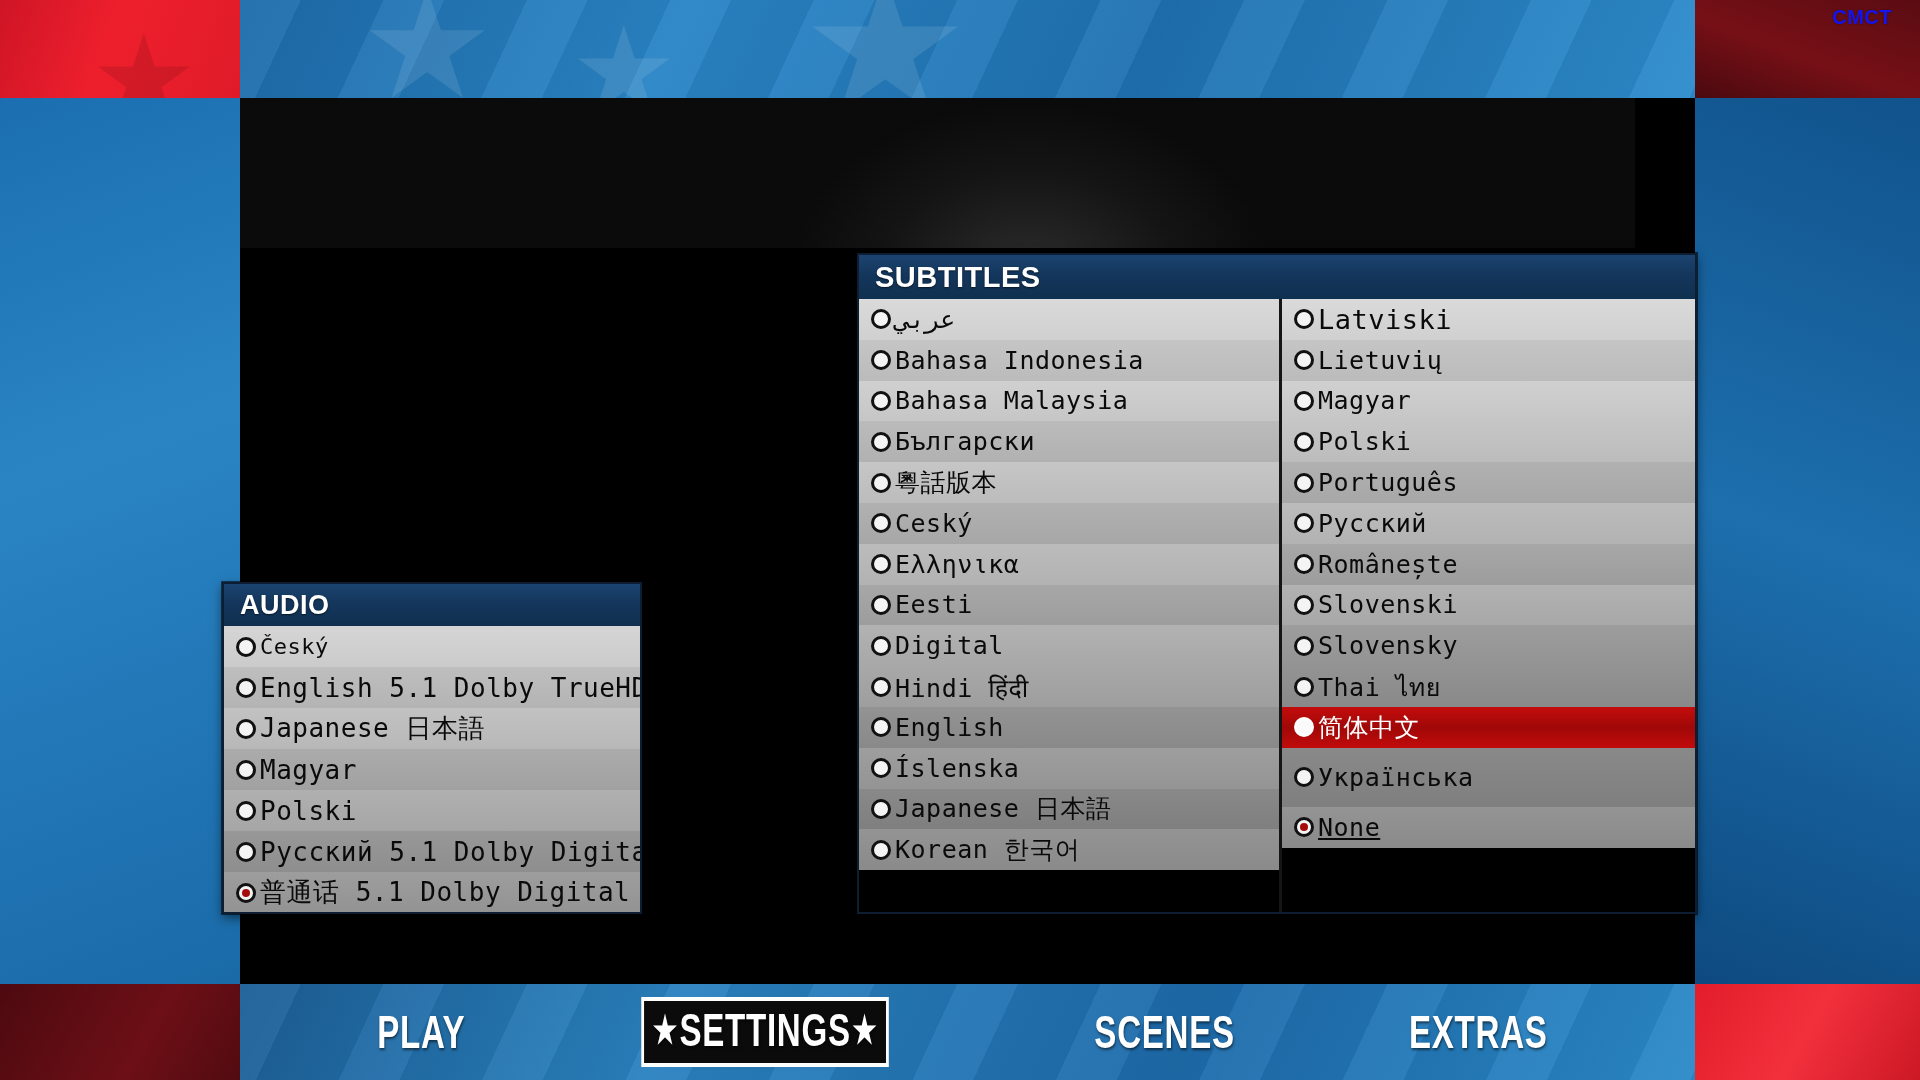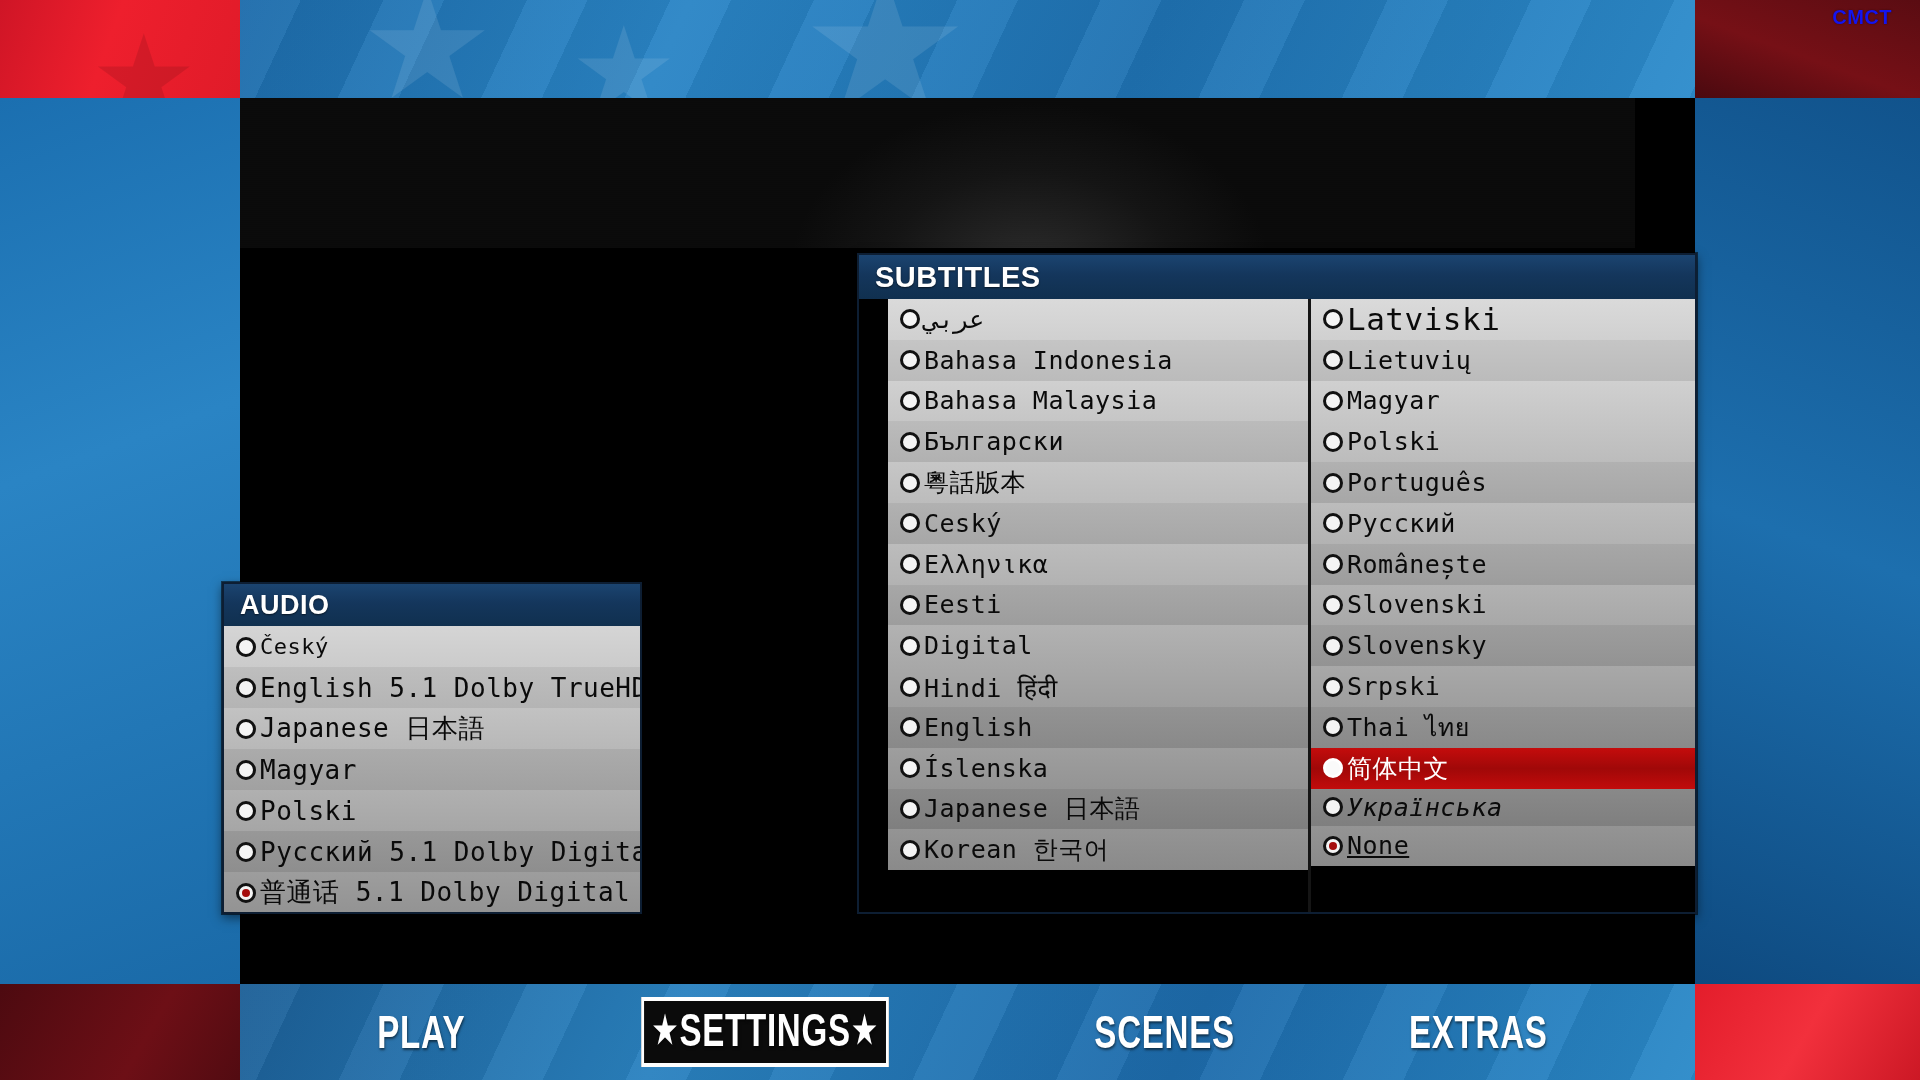--- a/index.html
+++ b/index.html
@@ -239,21 +239,21 @@
         </div>
         <div class="opt-row" style="height: 41px; background: linear-gradient(rgb(157, 157, 157) 0%, rgb(147, 147, 147) 100%);">
           <span class="radio checked" style="width: 20px; height: 20px;"></span>
           <span class="label" style="font-size: 26px;">普通话 5.1 Dolby Digital</span>
         </div>
       </div>
   </div>
 
   <div class="panel" id="subtitles-panel" style="left:857px; top:253px; width:840px; height:661px;">
     <div class="panel-header" style="height:44px; font-size:29px; padding-left:16px;">SUBTITLES</div>
-    <div class="panel-body" style="height:613px;margin-left:29px;">
+    <div class="panel-body" style="height:613px;">
       <div id="sub-left-col" style="position:absolute; left:0; top:0; width:420px; height:613px;">
           <div class="opt-row" style="height: 40.8px; background: linear-gradient(rgb(218, 218, 218) 0%, rgb(208, 208, 208) 100%);">
             <span class="radio" style="width: 20px; height: 20px;"></span>
             <span class="label" style="font-size: 25px;">عربي</span>
           </div>
           <div class="opt-row" style="height: 40.8px; background: linear-gradient(rgb(197, 197, 197) 0%, rgb(187, 187, 187) 100%);">
             <span class="radio" style="width: 20px; height: 20px;"></span>
             <span class="label" style="font-size: 25px;">Bahasa Indonesia</span>
           </div>
           <div class="opt-row" style="height: 40.8px; background: linear-gradient(rgb(208, 208, 208) 0%, rgb(198, 198, 198) 100%);">
@@ -302,21 +302,21 @@
           </div>
           <div class="opt-row" style="height: 40.8px; background: linear-gradient(rgb(148, 148, 148) 0%, rgb(138, 138, 138) 100%);">
             <span class="radio" style="width: 20px; height: 20px;"></span>
             <span class="label" style="font-size: 25px;">Korean 한국어</span>
           </div>
         </div>
       <div class="col-divider" style="left:420px;"></div>
       <div id="sub-right-col" style="position:absolute; left:423px; top:0; width:413px; height:613px;">
           <div class="opt-row" style="height: 40.8px; background: linear-gradient(rgb(218, 218, 218) 0%, rgb(208, 208, 208) 100%);">
             <span class="radio" style="width: 20px; height: 20px;"></span>
-            <span class="label" style="font-size: 31px;">Latviski</span>
+            <span class="label" style="font-size: 27px;">Latviski</span>
           </div>
           <div class="opt-row" style="height: 40.8px; background: linear-gradient(rgb(197, 197, 197) 0%, rgb(187, 187, 187) 100%);">
             <span class="radio" style="width: 20px; height: 20px;"></span>
             <span class="label" style="font-size: 25px;">Lietuvių</span>
           </div>
           <div class="opt-row" style="height: 40.8px; background: linear-gradient(rgb(208, 208, 208) 0%, rgb(198, 198, 198) 100%);">
             <span class="radio" style="width: 20px; height: 20px;"></span>
             <span class="label" style="font-size: 25px;">Magyar</span>
           </div>
           <div class="opt-row" style="height: 40.8px; background: linear-gradient(rgb(198, 198, 198) 0%, rgb(188, 188, 188) 100%);">
@@ -336,33 +336,29 @@
             <span class="label" style="font-size: 25px;">Românește</span>
           </div>
           <div class="opt-row" style="height: 40.8px; background: linear-gradient(rgb(178, 178, 178) 0%, rgb(168, 168, 168) 100%);">
             <span class="radio" style="width: 20px; height: 20px;"></span>
             <span class="label" style="font-size: 25px;">Slovenski</span>
           </div>
           <div class="opt-row" style="height: 40.8px; background: linear-gradient(rgb(157, 157, 157) 0%, rgb(147, 147, 147) 100%);">
             <span class="radio" style="width: 20px; height: 20px;"></span>
             <span class="label" style="font-size: 25px;">Slovensky</span>
           </div>
-          <div class="opt-row" style="height: 40.8px; background: linear-gradient(rgb(168, 168, 168) 0%, rgb(158, 158, 158) 100%);">
-            <span class="radio" style="width: 20px; height: 20px;"></span>
-            <span class="label" style="font-size: 25px;">Srpski</span>
-          </div>
           <div class="opt-row" style="height: 40.8px; background: linear-gradient(rgb(147, 147, 147) 0%, rgb(137, 137, 137) 100%);">
             <span class="radio" style="width: 20px; height: 20px;"></span>
             <span class="label" style="font-size: 25px;">Thai ไทย</span>
           </div>
           <div class="opt-row highlight" style="height: 40.8px;">
             <span class="radio" style="width: 20px; height: 20px;"></span>
             <span class="label" style="font-size: 25px;">简体中文</span>
           </div>
-          <div class="opt-row" style="height: 37px; background: linear-gradient(rgb(137, 137, 137) 0%, rgb(127, 127, 127) 100%); font-style: italic;">
+          <div class="opt-row" style="height: 59px; background: linear-gradient(rgb(137, 137, 137) 0%, rgb(127, 127, 127) 100%);">
             <span class="radio" style="width: 20px; height: 20px;"></span>
             <span class="label" style="font-size: 25px;">Українська</span>
           </div>
           <div class="opt-row" style="height: 40.8px; background: linear-gradient(rgb(148, 148, 148) 0%, rgb(138, 138, 138) 100%);">
             <span class="radio checked" style="width: 20px; height: 20px;"></span>
             <span class="label" style="font-size: 25px; text-decoration: underline;">None</span>
           </div>
         </div>
     </div>
   </div>

